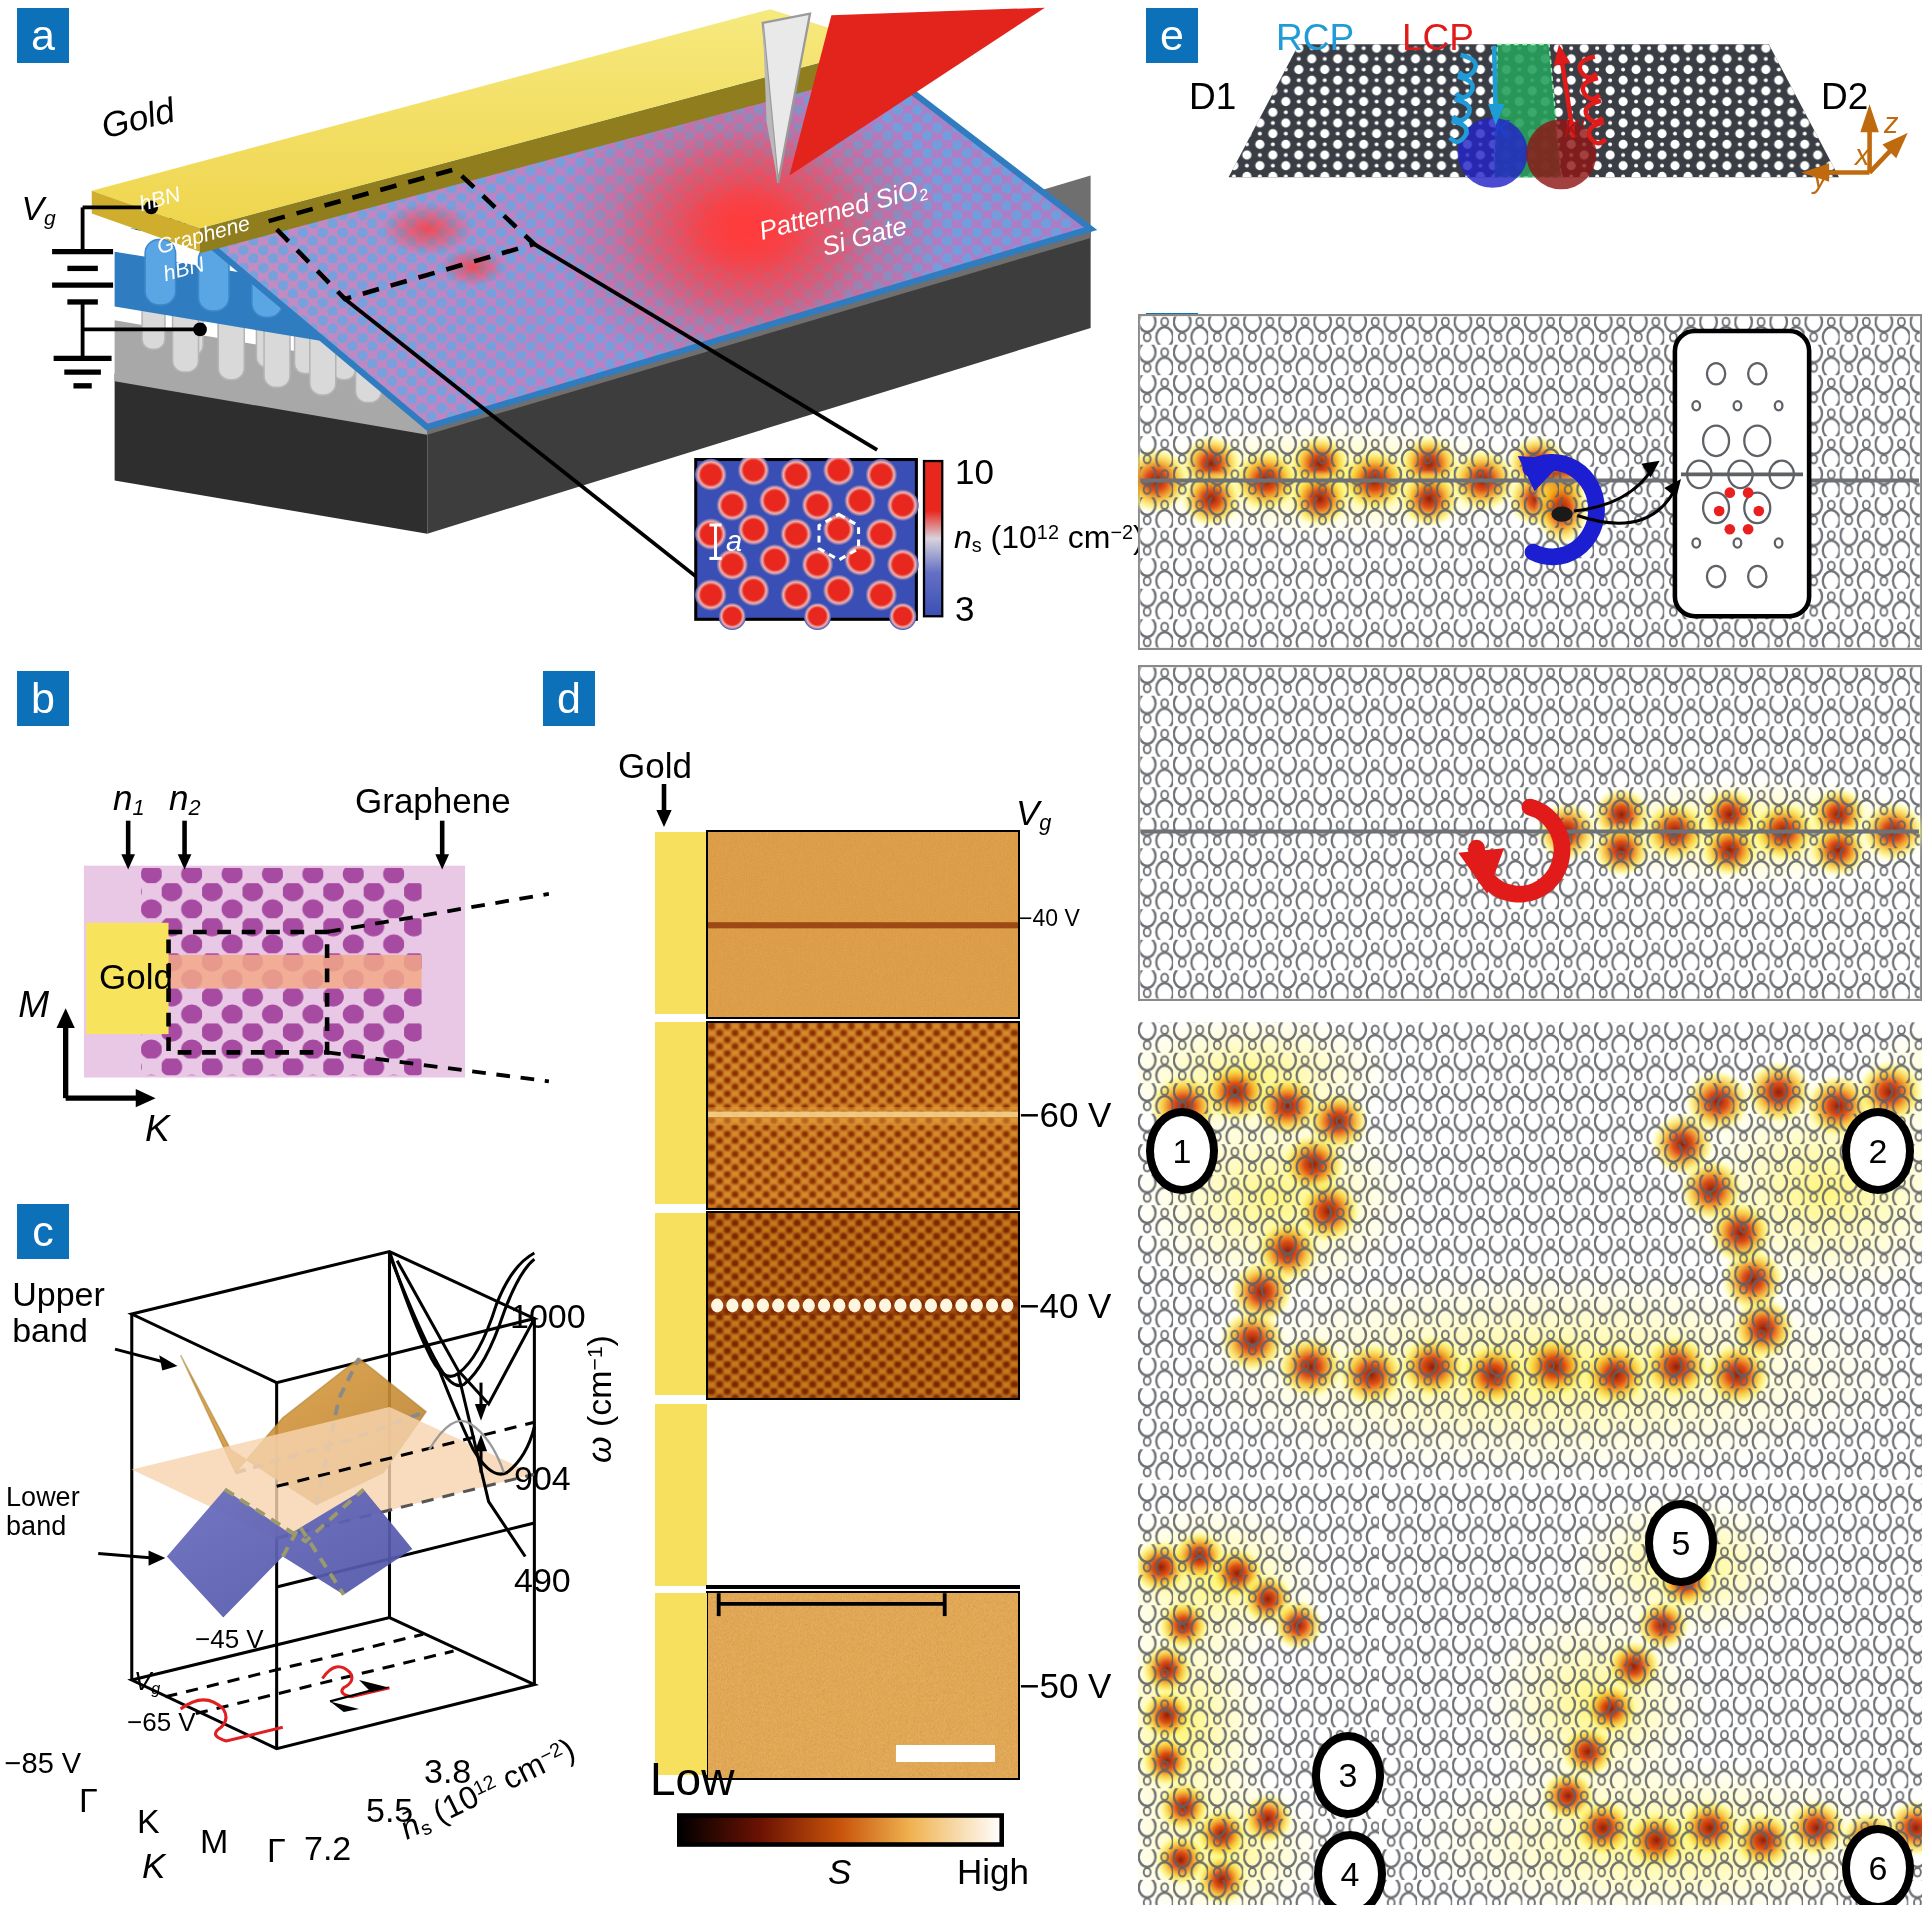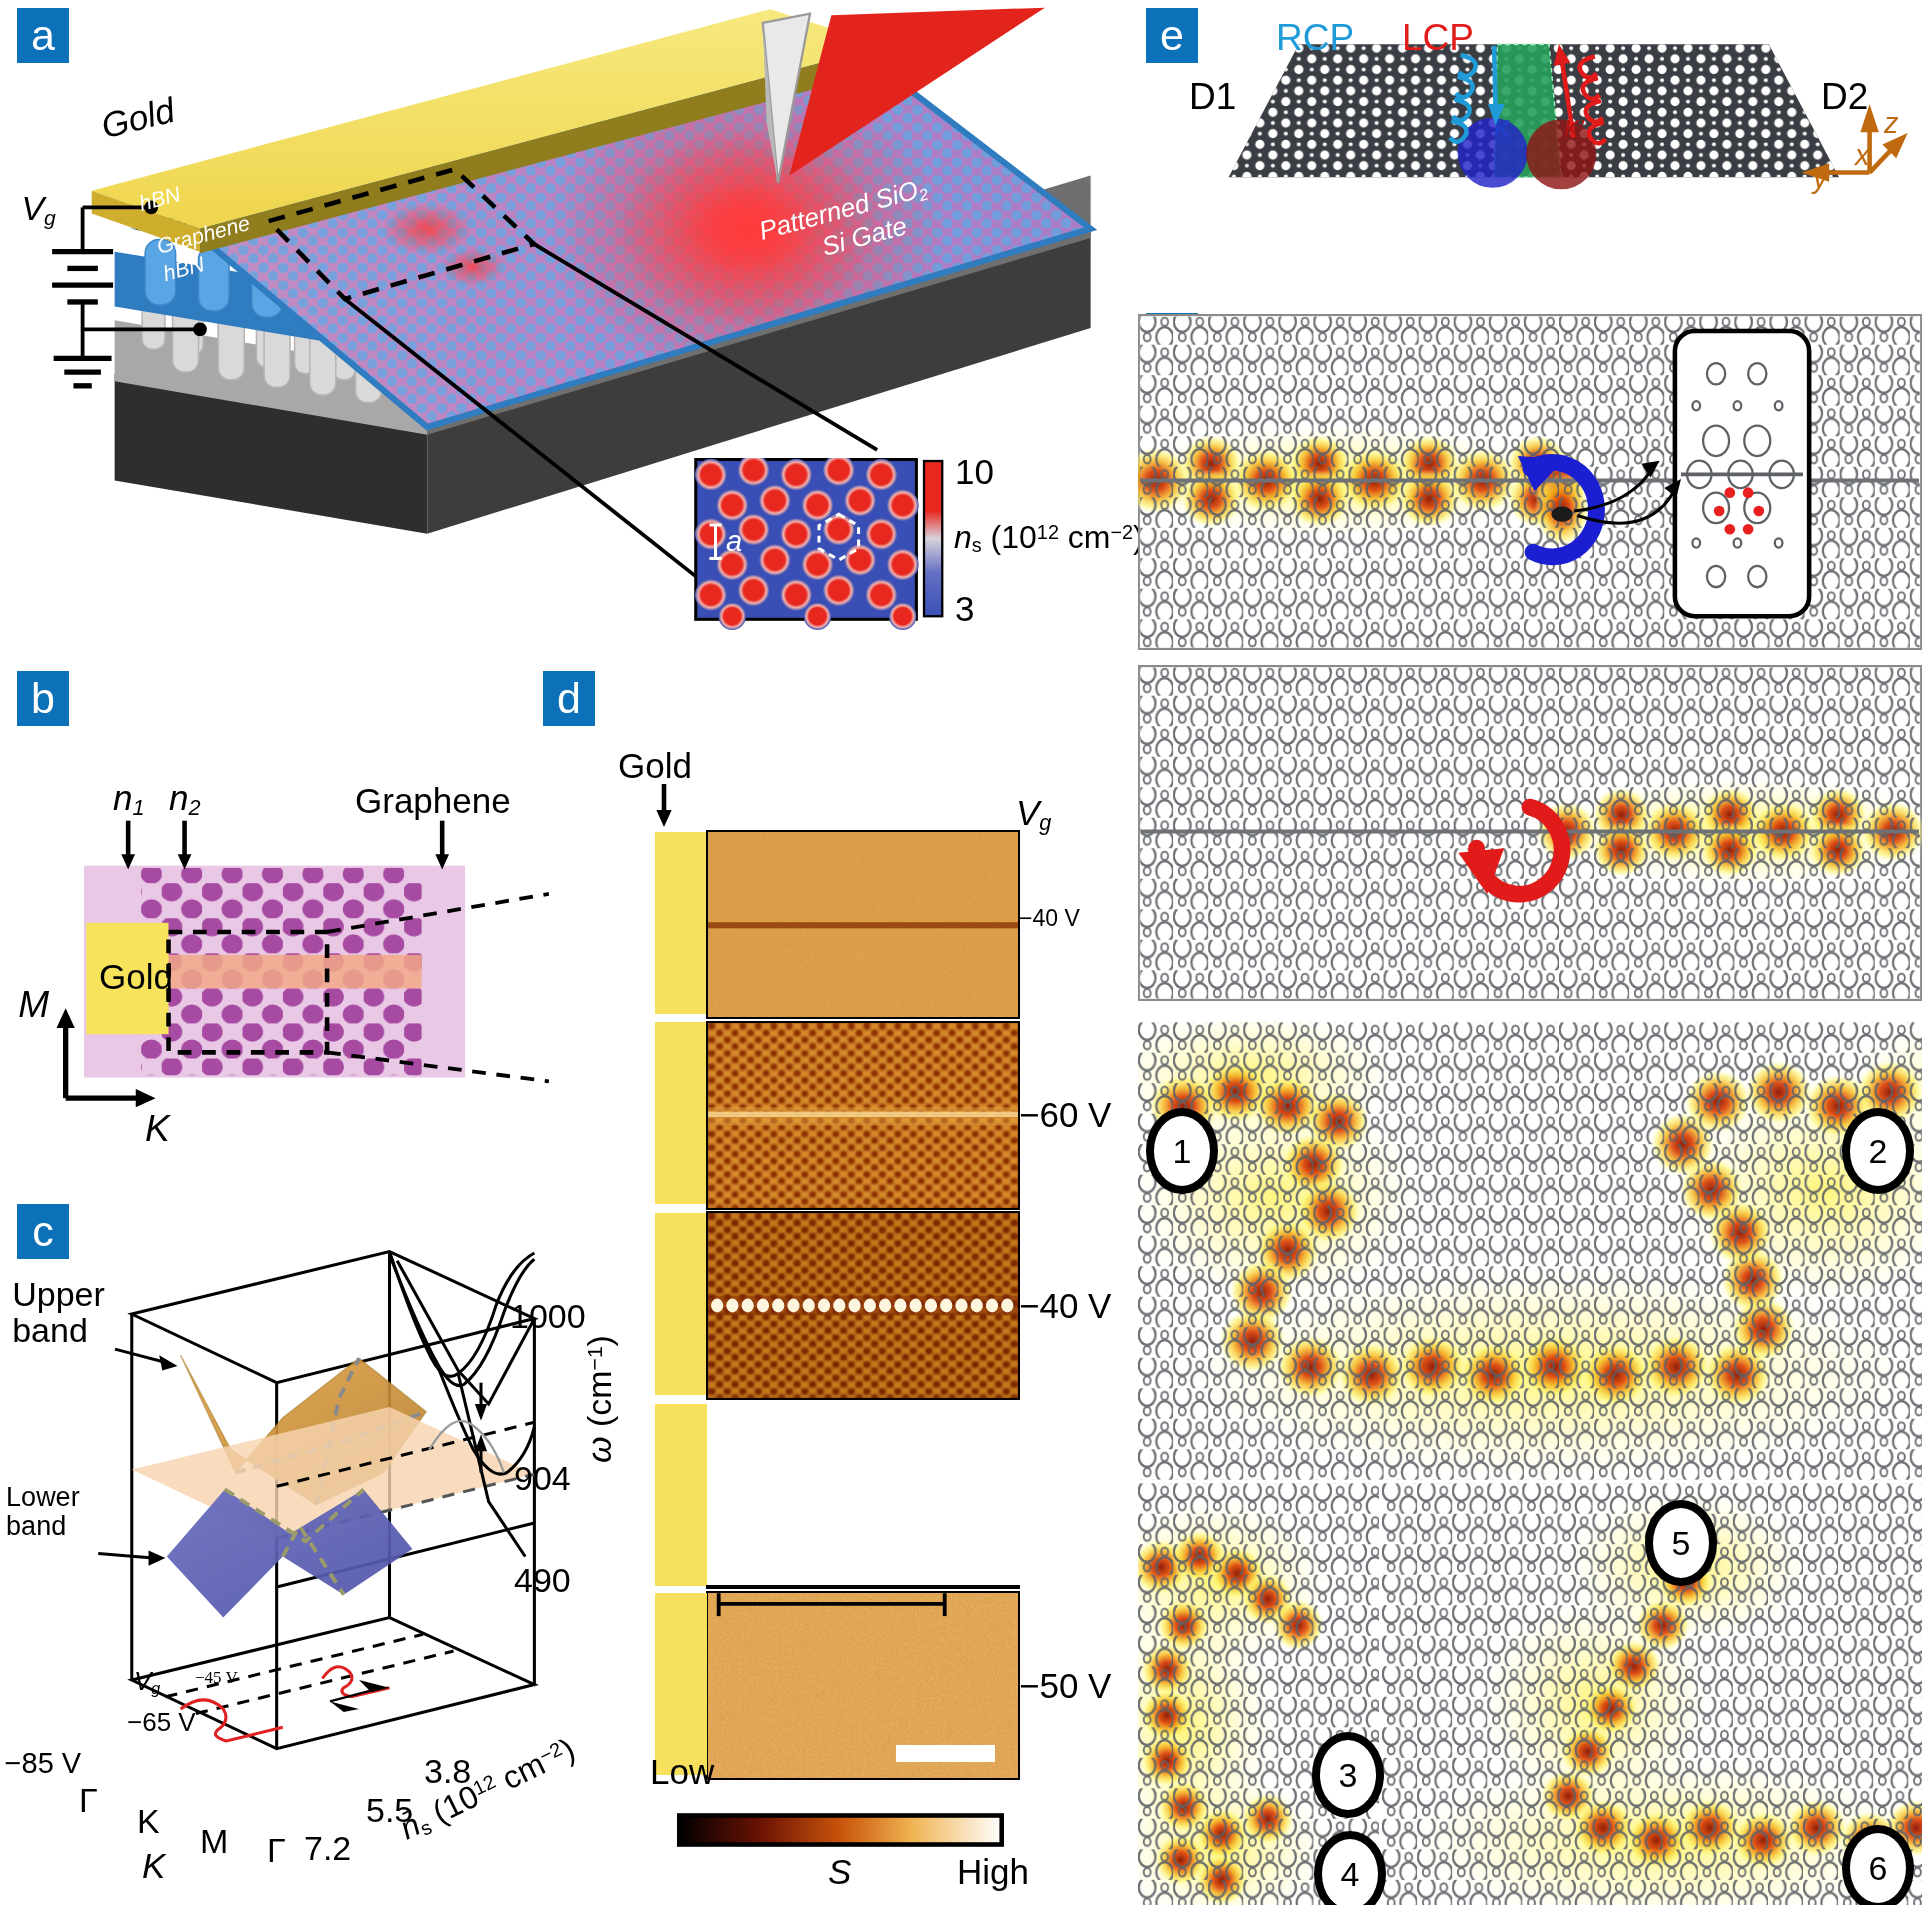--- a/index.html
+++ b/index.html
@@ -370,21 +370,21 @@
     </div>
 
 <div class="txt" style="left:510px;top:1297px;font-size:34px;"><span>1000</span></div>
 <div class="txt" style="left:514px;top:1459px;font-size:34px;"><span>904</span></div>
 <div class="txt" style="left:514px;top:1561px;font-size:34px;"><span>490</span></div>
 <div class="txt" style="left:580px;top:1463px;font-size:34px;transform:rotate(-90deg);transform-origin:left top;">
   <span class="ital">ω</span><span> (cm</span><sup>−1</sup><span>)</span></div>
 
 <div class="txt ital" style="left:134px;top:1666px;font-size:26px;">
   <span>V</span><sub>g</sub></div>
-<div class="txt" style="left:195px;top:1668px;font-size:17px;font-family:Liberation Serif, serif;"><span>−45 V</span></div>
+<div class="txt" style="left:195px;top:1624px;font-size:26px;"><span>−45 V</span></div>
 <div class="txt" style="left:127px;top:1707px;font-size:26px;"><span>−65 V</span></div>
 <div class="txt" style="left:4.6px;top:1747px;font-size:29px;"><span>−85 V</span></div>
 
 <div class="txt" style="left:79px;top:1781px;font-size:34px;"><span>Γ</span></div>
 <div class="txt" style="left:137px;top:1802px;font-size:34px;"><span>K</span></div>
 <div class="txt" style="left:200px;top:1822px;font-size:34px;"><span>M</span></div>
 <div class="txt" style="left:267px;top:1831px;font-size:34px;"><span>Γ</span></div>
 <div class="txt ital" style="left:142px;top:1846px;font-size:35px;"><span>K</span></div>
 
 <div class="txt" style="left:424px;top:1752px;font-size:34px;"><span>3.8</span></div>
@@ -518,21 +518,21 @@
     <linearGradient id="afm" x1="0" y1="0" x2="1" y2="0">
       <stop offset="0" stop-color="#000000"></stop>
           <stop offset="0.25" stop-color="#6b1203"></stop>
       <stop offset="0.5" stop-color="#c8540b"></stop>
           <stop offset="0.72" stop-color="#f0b352"></stop>
       <stop offset="1" stop-color="#ffffff"></stop>
     </linearGradient>
   </defs>
   <rect x="3" y="3" width="422" height="38" fill="url(#afm)" stroke="#000" stroke-width="6"></rect>
 </svg>
-<div class="txt" style="left:650px;top:1752px;font-size:35px;text-align:center;"><span>Low</span></div>
+<div class="txt" style="left:650px;top:1752px;font-size:46px;text-align:center;"><span>Low</span></div>
 <div class="txt ital" style="left:828px;top:1852px;font-size:35px;"><span>S</span></div>
 <div class="txt" style="left:957px;top:1852px;font-size:35px;"><span>High</span></div>
 
 <div class="plabel" style="left:1146px;top:7.6px;width:52px;height:55px;">e</div>
 
 <svg class="abs" style="left:1137px;top:0px;" width="786" height="191" viewBox="0 0 1030 250">
   <defs>
     <pattern id="eHoles" width="34" height="28" patternUnits="userSpaceOnUse">
       <circle cx="8" cy="7" r="6" fill="#ffffff"></circle>
       <circle cx="25" cy="21" r="6" fill="#ffffff"></circle>

